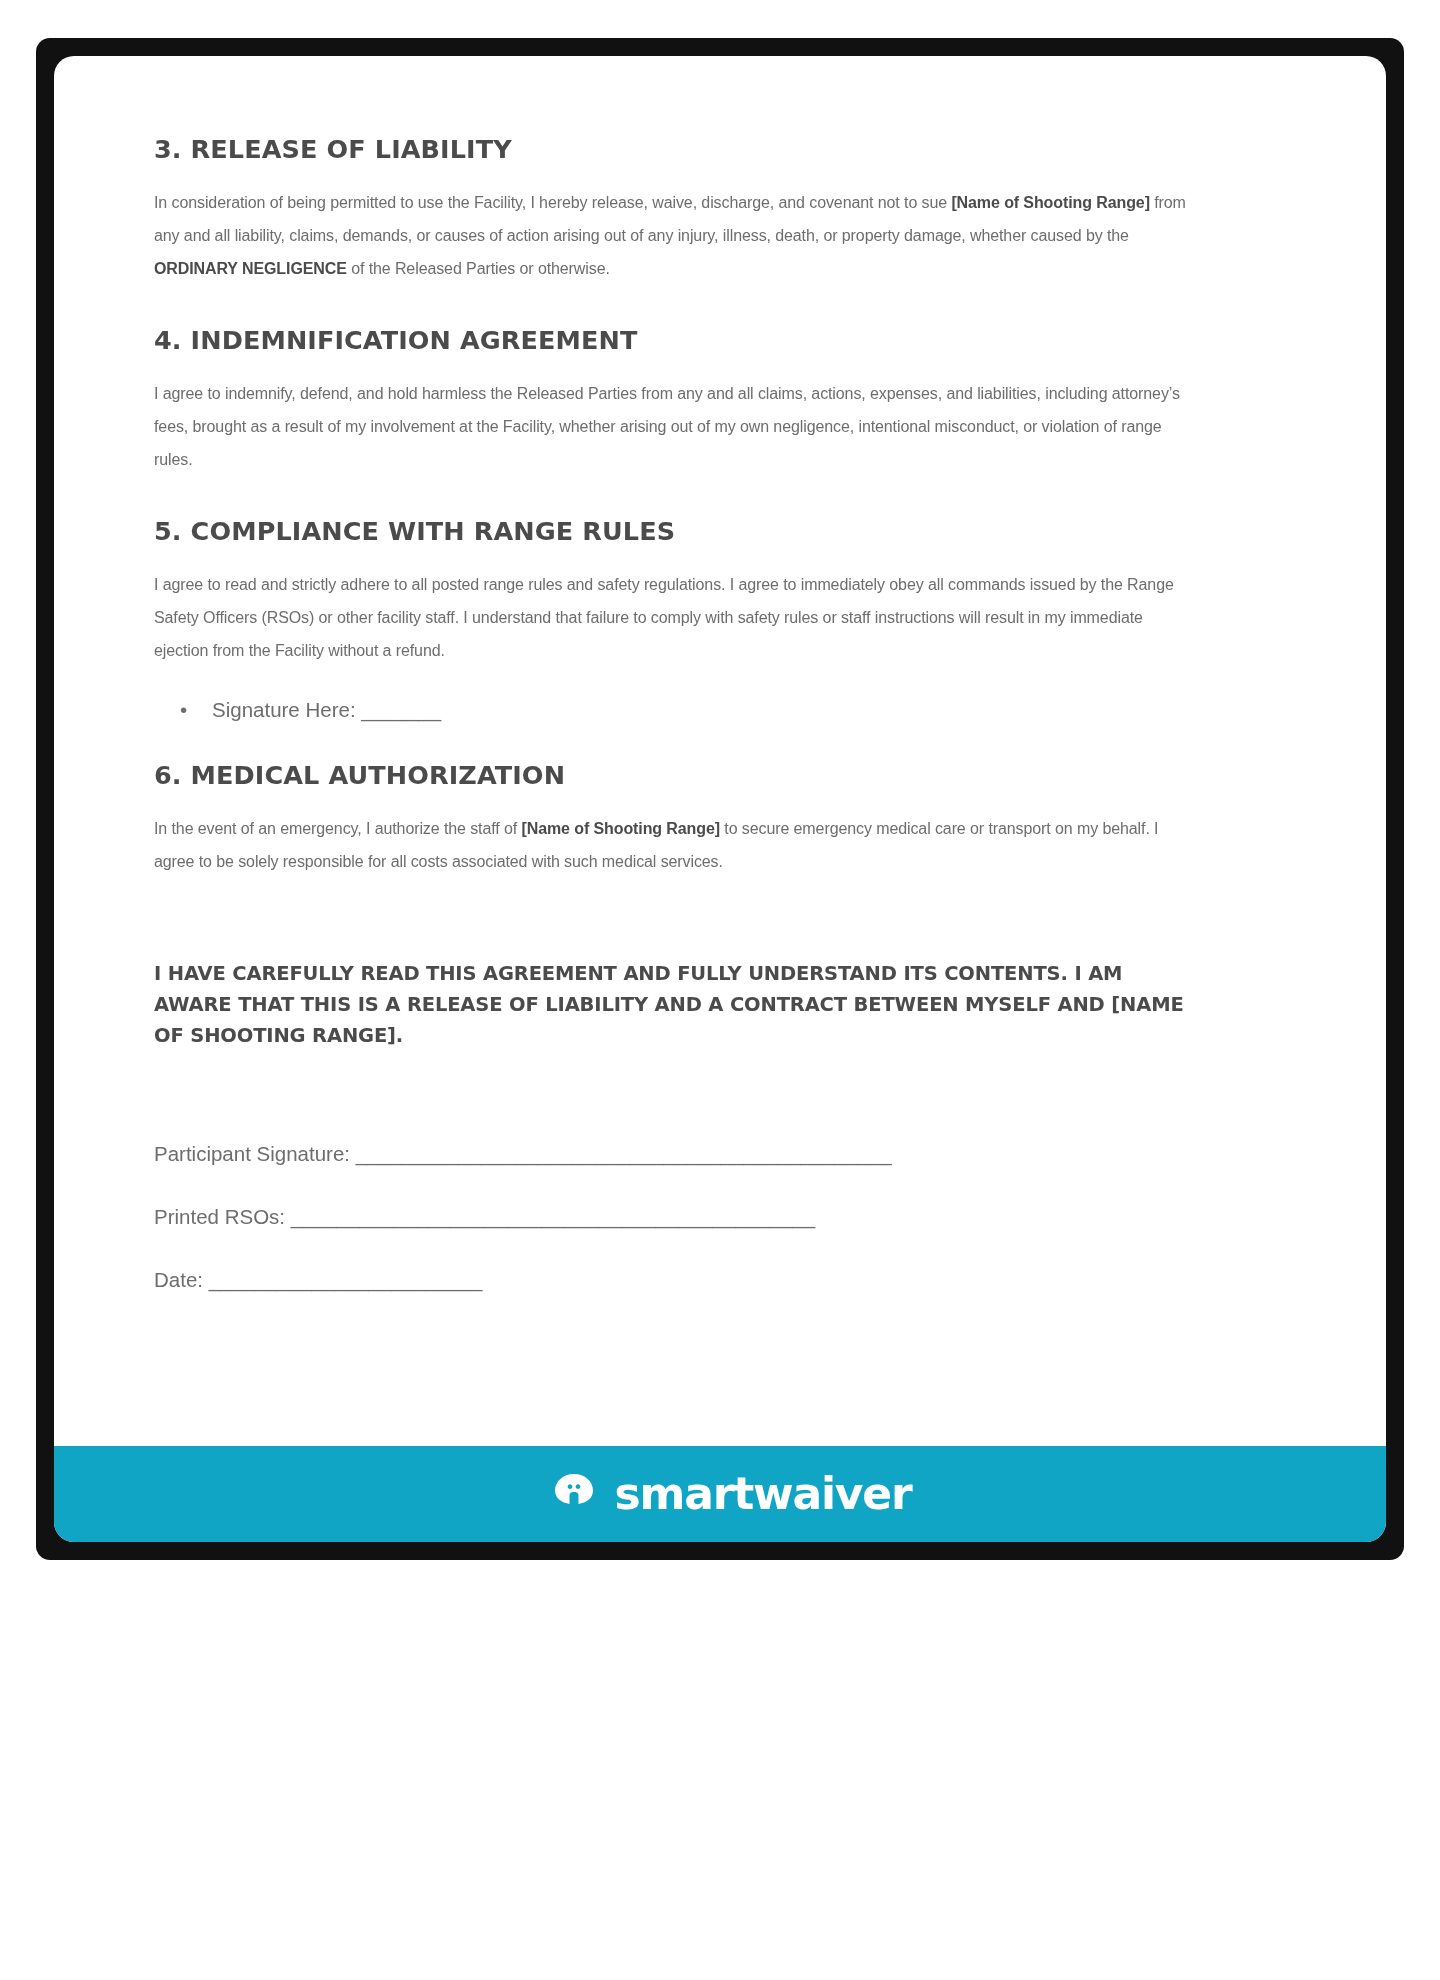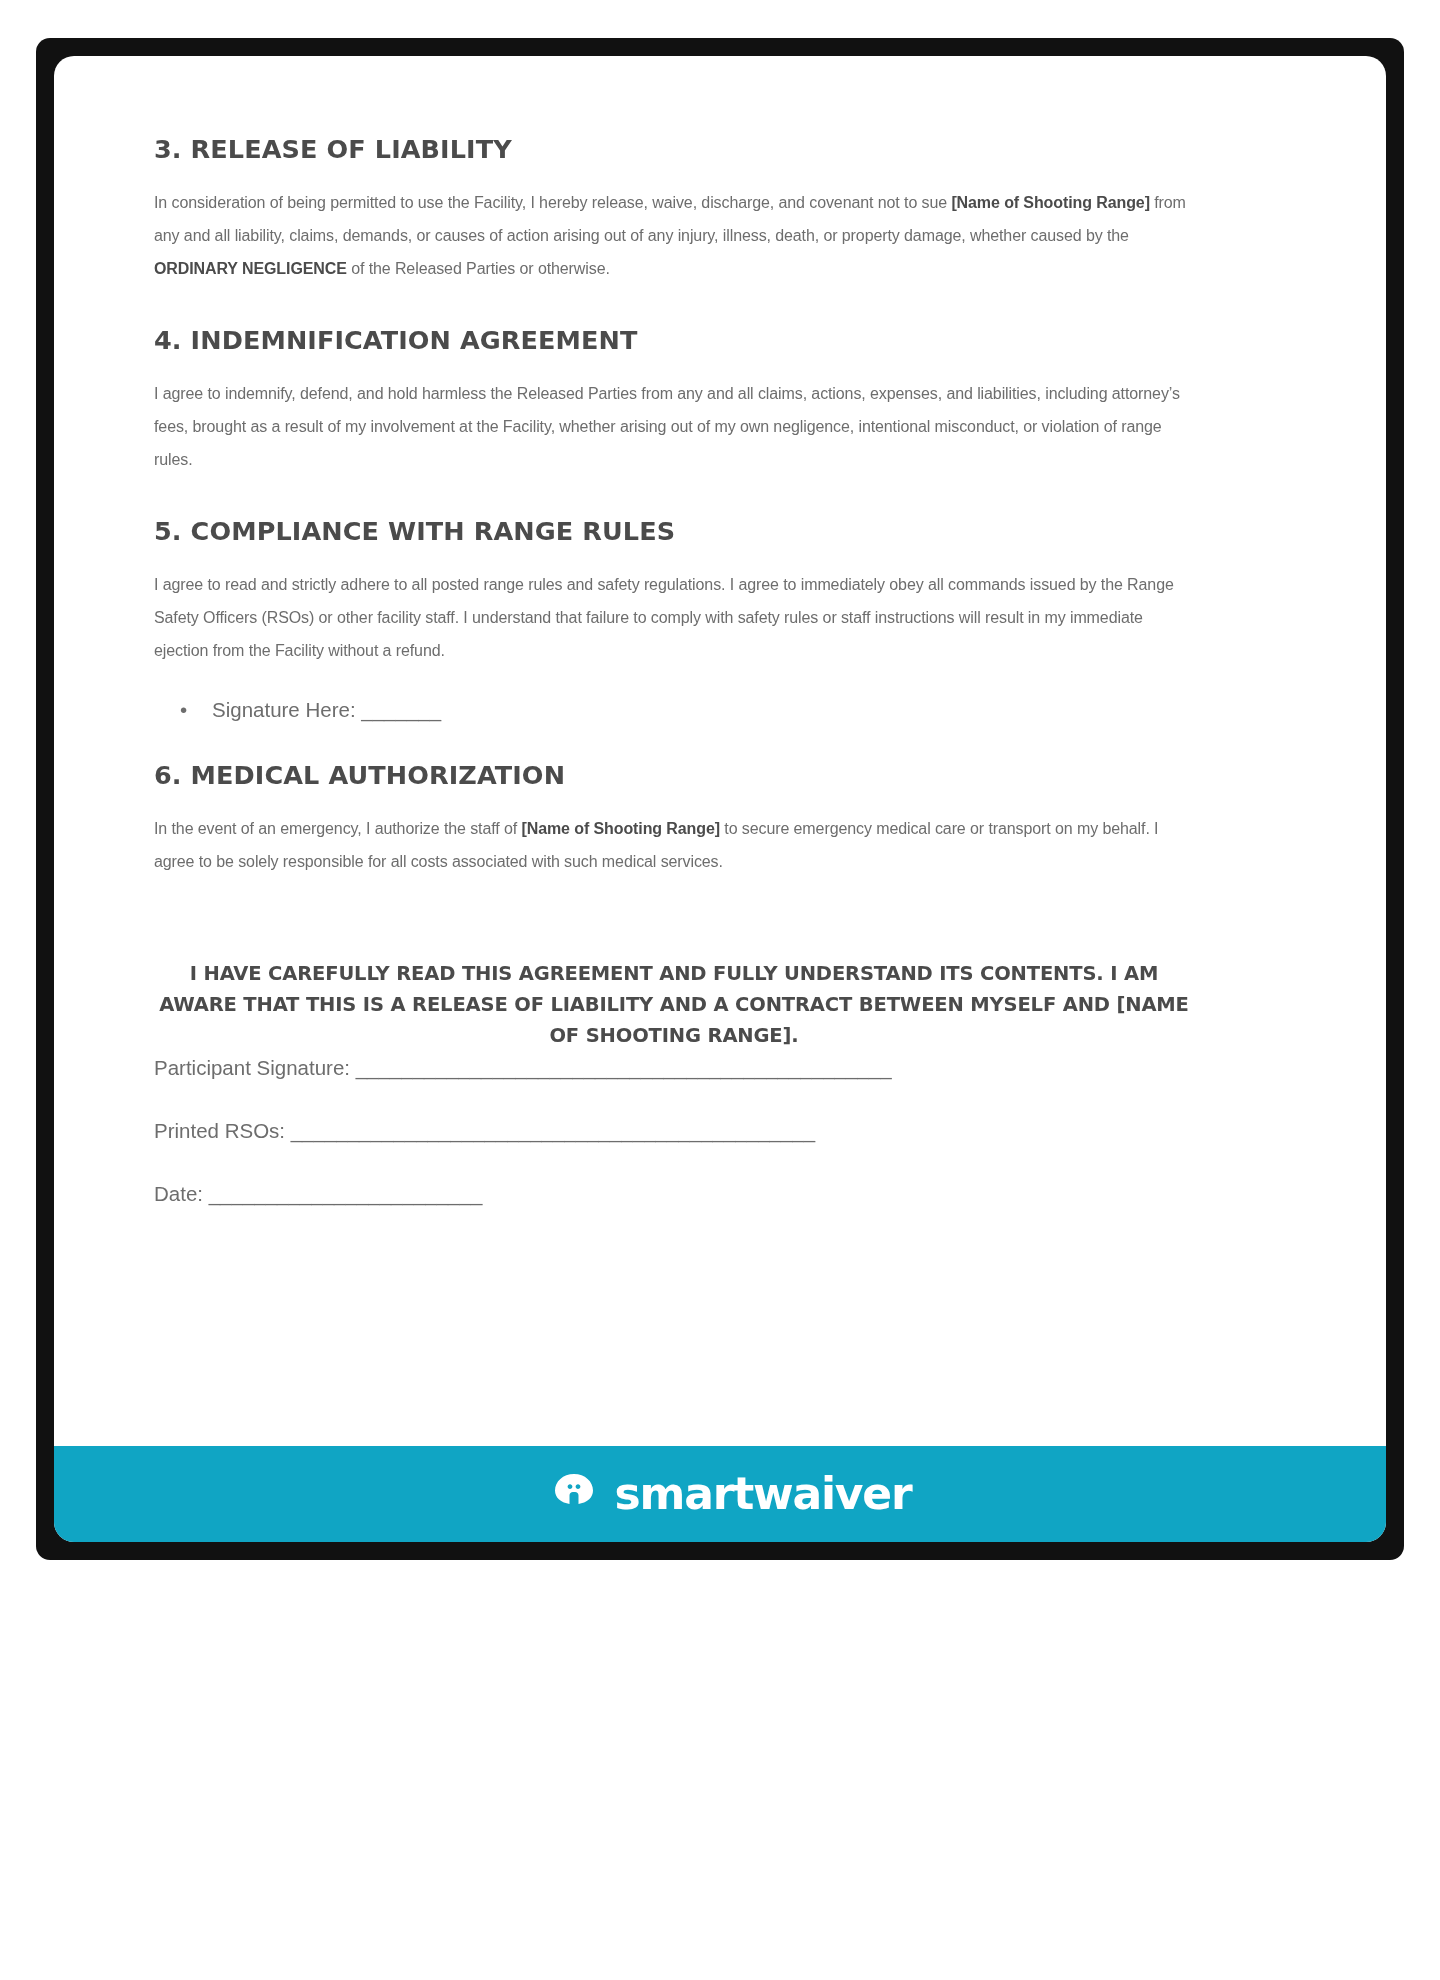--- a/index.html
+++ b/index.html
@@ -91,25 +91,24 @@
   
   p.acknowledgement {
     font-family: "DejaVu Sans", sans-serif;
     font-size: 19.5px;
     font-weight: bold;
     line-height: 31px;
     color: #4b4b4b;
     letter-spacing: -0.15px;
     max-width: 1040px;
     margin-top: 80px;
-    text-align: center;
-  }
-
-  
-  .signature-area { }
+  }
+
+  
+  .signature-area { margin-top: 86px; }
   .signature-row {
     font-family: "Liberation Sans", sans-serif;
     font-size: 20.5px;
     line-height: 33px;
     color: #6d6d6d;
     margin-bottom: 30px;
     white-space: nowrap;
     overflow: hidden;
   }
 

